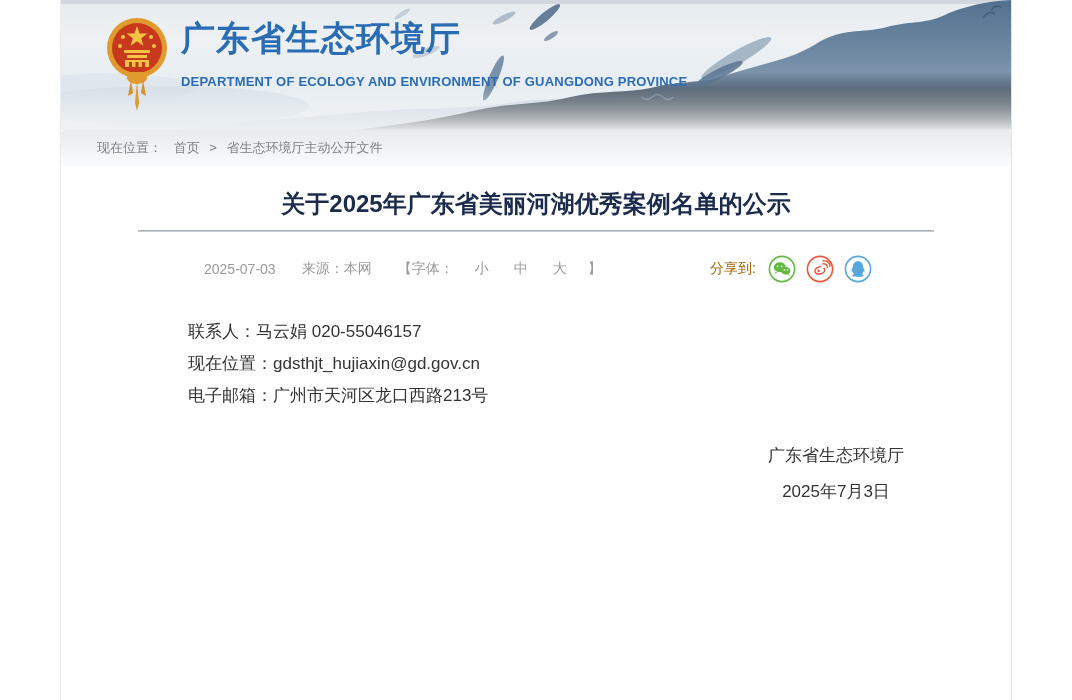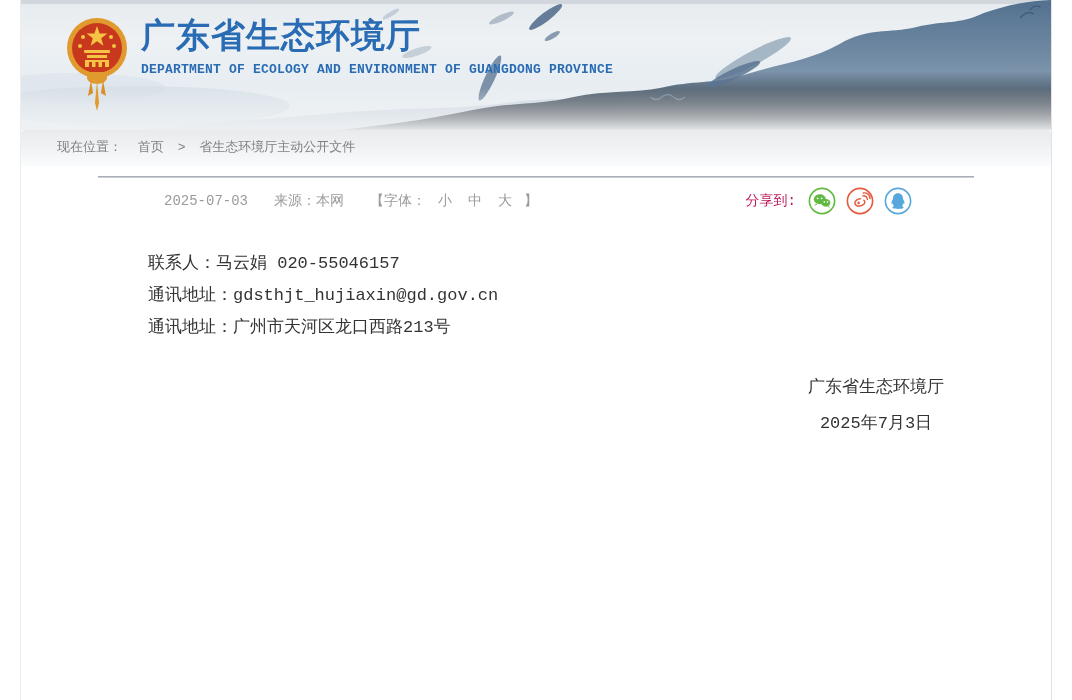--- a/index.html
+++ b/index.html
@@ -1,39 +1,39 @@
 <!DOCTYPE html>
 <html><head>
 <meta charset="utf-8">
 <style>
   html,body{margin:0;padding:0;background:#fff;}
   .page{
-    width:1032px;height:700px;position:relative;overflow:hidden;
-    font-family:Liberation Mono, monospace;
+    width:952px;height:700px;position:relative;overflow:hidden;
+    font-family:Liberation Sans, sans-serif;
     background:#fff;border-left:1px solid #ededed;border-right:1px solid #e2e2e2;
     box-sizing:border-box;margin:0 auto;
   }
   
   .site-header{
     position:relative;height:130px;width:100%;
     background:linear-gradient(180deg,#e6ebef 0%,#edf1f4 30%,#e7edf2 65%,#eef1f3 100%);
     overflow:hidden;
   }
   .top-strip{position:absolute;top:0;left:0;right:0;height:4px;background:#ccd2d7;opacity:.8;}
   .header-art{position:absolute;inset:0;width:100%;height:100%;}
   .brand{position:absolute;left:44px;top:10px;display:flex;align-items:flex-start;cursor:pointer;}
   .emblem{width:64px;height:104px;margin-right:12px;flex:0 0 auto;}
   .brand-text{padding-top:8px;}
   .site-title-cn{
     font-size:34px;font-weight:bold;color:#2a6cb4;letter-spacing:1px;
     line-height:40px;margin:0;white-space:nowrap;
   }
   .site-title-en{
     font-size:13px;font-weight:bold;color:#2a6cb4;letter-spacing:.2px;
-    margin-top:4px;white-space:nowrap;
+    margin-top:16px;white-space:nowrap;
   }
   
   .breadcrumb-bar{
     height:36px;line-height:36px;
     background:linear-gradient(180deg,#e8eaec 0%,#f3f4f6 60%,#fafbfc 100%);
     border-radius:4px 4px 0 0;
     font-size:13px;color:#808080;padding-left:36px;white-space:nowrap;
   }
   .breadcrumb-bar a{color:#808080;text-decoration:none;cursor:pointer;}
   .crumb-sep{margin:0 6px;}
@@ -42,28 +42,28 @@
   .main{padding:0 77px;position:relative;}
   .article-title{
     margin:22px 0 0 0;text-align:center;
     font-size:24px;font-weight:bold;color:#1b2b4d;line-height:32px;
   }
   .title-rule{
     height:2px;border:none;margin:10px 0 0 0;
     background:linear-gradient(180deg,#9aa0a6,#d9dcdf);
   }
   .meta-row{
-    display:flex;align-items:center;margin-top:8px;
+    display:flex;align-items:center;margin-top:22px;
     font-size:14px;color:#9a9a9a;height:30px;
   }
   .meta-left{display:flex;align-items:center;margin-left:66px;gap:26px;white-space:nowrap;}
-  .font-ctrl{display:inline-flex;gap:8px;}
+  .font-ctrl{display:inline-flex;gap:17px;}
   .font-opt{cursor:pointer;margin:0 4px;}
   .share-group{margin-left:auto;display:flex;align-items:center;padding-right:62px;gap:10px;}
-  .share-label{color:#be185d;margin-right:2px;white-space:nowrap;}
+  .share-label{color:#a16207;margin-right:2px;white-space:nowrap;}
   .share-icon{width:28px;height:28px;display:block;cursor:pointer;}
   
   .article-body{margin-top:32px;font-size:17px;color:#333;}
   .article-body p{margin:0;padding:0 12px;line-height:35px;}
   p.indent{text-indent:2em;}
   p.contact-line{padding-left:50px;line-height:32px;}
   .signature{
     display:flex;flex-direction:column;align-items:flex-end;
     margin-top:26px;padding-right:30px;
   }
@@ -152,20 +152,21 @@
   </header>
 
   <nav class="breadcrumb-bar">
     <span class="crumb-prefix">现在位置：</span>
     <a>首页</a>
     <span class="crumb-sep">&gt;</span>
     <a>省生态环境厅主动公开文件</a>
   </nav>
 
   <main class="main">
+    <h2 class="article-title">关于2025年广东省美丽河湖优秀案例名单的公示</h2>
     <hr class="title-rule">
 
     <div class="meta-row">
       <div class="meta-left">
         <span>2025-07-03</span>
         <span>来源：本网</span>
         <span class="font-ctrl">
           <span>【字体：</span>
           <span class="font-opt">小</span>
           <span class="font-opt">中</span>
@@ -199,22 +200,22 @@
 
         <svg class="share-icon" viewBox="0 0 28 28">
           <circle cx="14" cy="14" r="12.6" fill="none" stroke="#56a7dc" stroke-width="1.6"></circle>
           <path d="M14,6.2 c3.2,0 5,2.3 5,5.4 c0,.9 1.3,2.7 1.6,4.1 c.2,1.1-.7,1.3-1.2.6 c-.3,1.1-.7,2.1-1.4,2.9 c.9.3 1.6.8 1.6,1.4 c0,.9-1.4,1.3-5.6,1.3 c-4.2,0-5.6-.4-5.6-1.3 c0-.6.7-1.1 1.6-1.4 c-.7-.8-1.1-1.8-1.4-2.9 c-.5.7-1.4.5-1.2-.6 c.3-1.4 1.6-3.2 1.6-4.1 c0-3.1 1.8-5.4 5-5.4 Z" fill="#56a7dc"></path>
         </svg>
       </div>
     </div>
 
     <article class="article-body">
       <p class="contact-line">联系人：马云娟 020-55046157</p>
-      <p class="contact-line">通讯地址：gdsthjt_hujiaxin@gd.gov.cn</p>
-      <p class="contact-line">通讯地址：广州市天河区龙口西路213号</p>
+      <p class="contact-line">现在位置：gdsthjt_hujiaxin@gd.gov.cn</p>
+      <p class="contact-line">电子邮箱：广州市天河区龙口西路213号</p>
 
       <div class="signature">
         <div class="sig-inner">
           <div>广东省生态环境厅</div>
           <div>2025年7月3日</div>
         </div>
       </div>
     </article>
   </main>
 </div>

